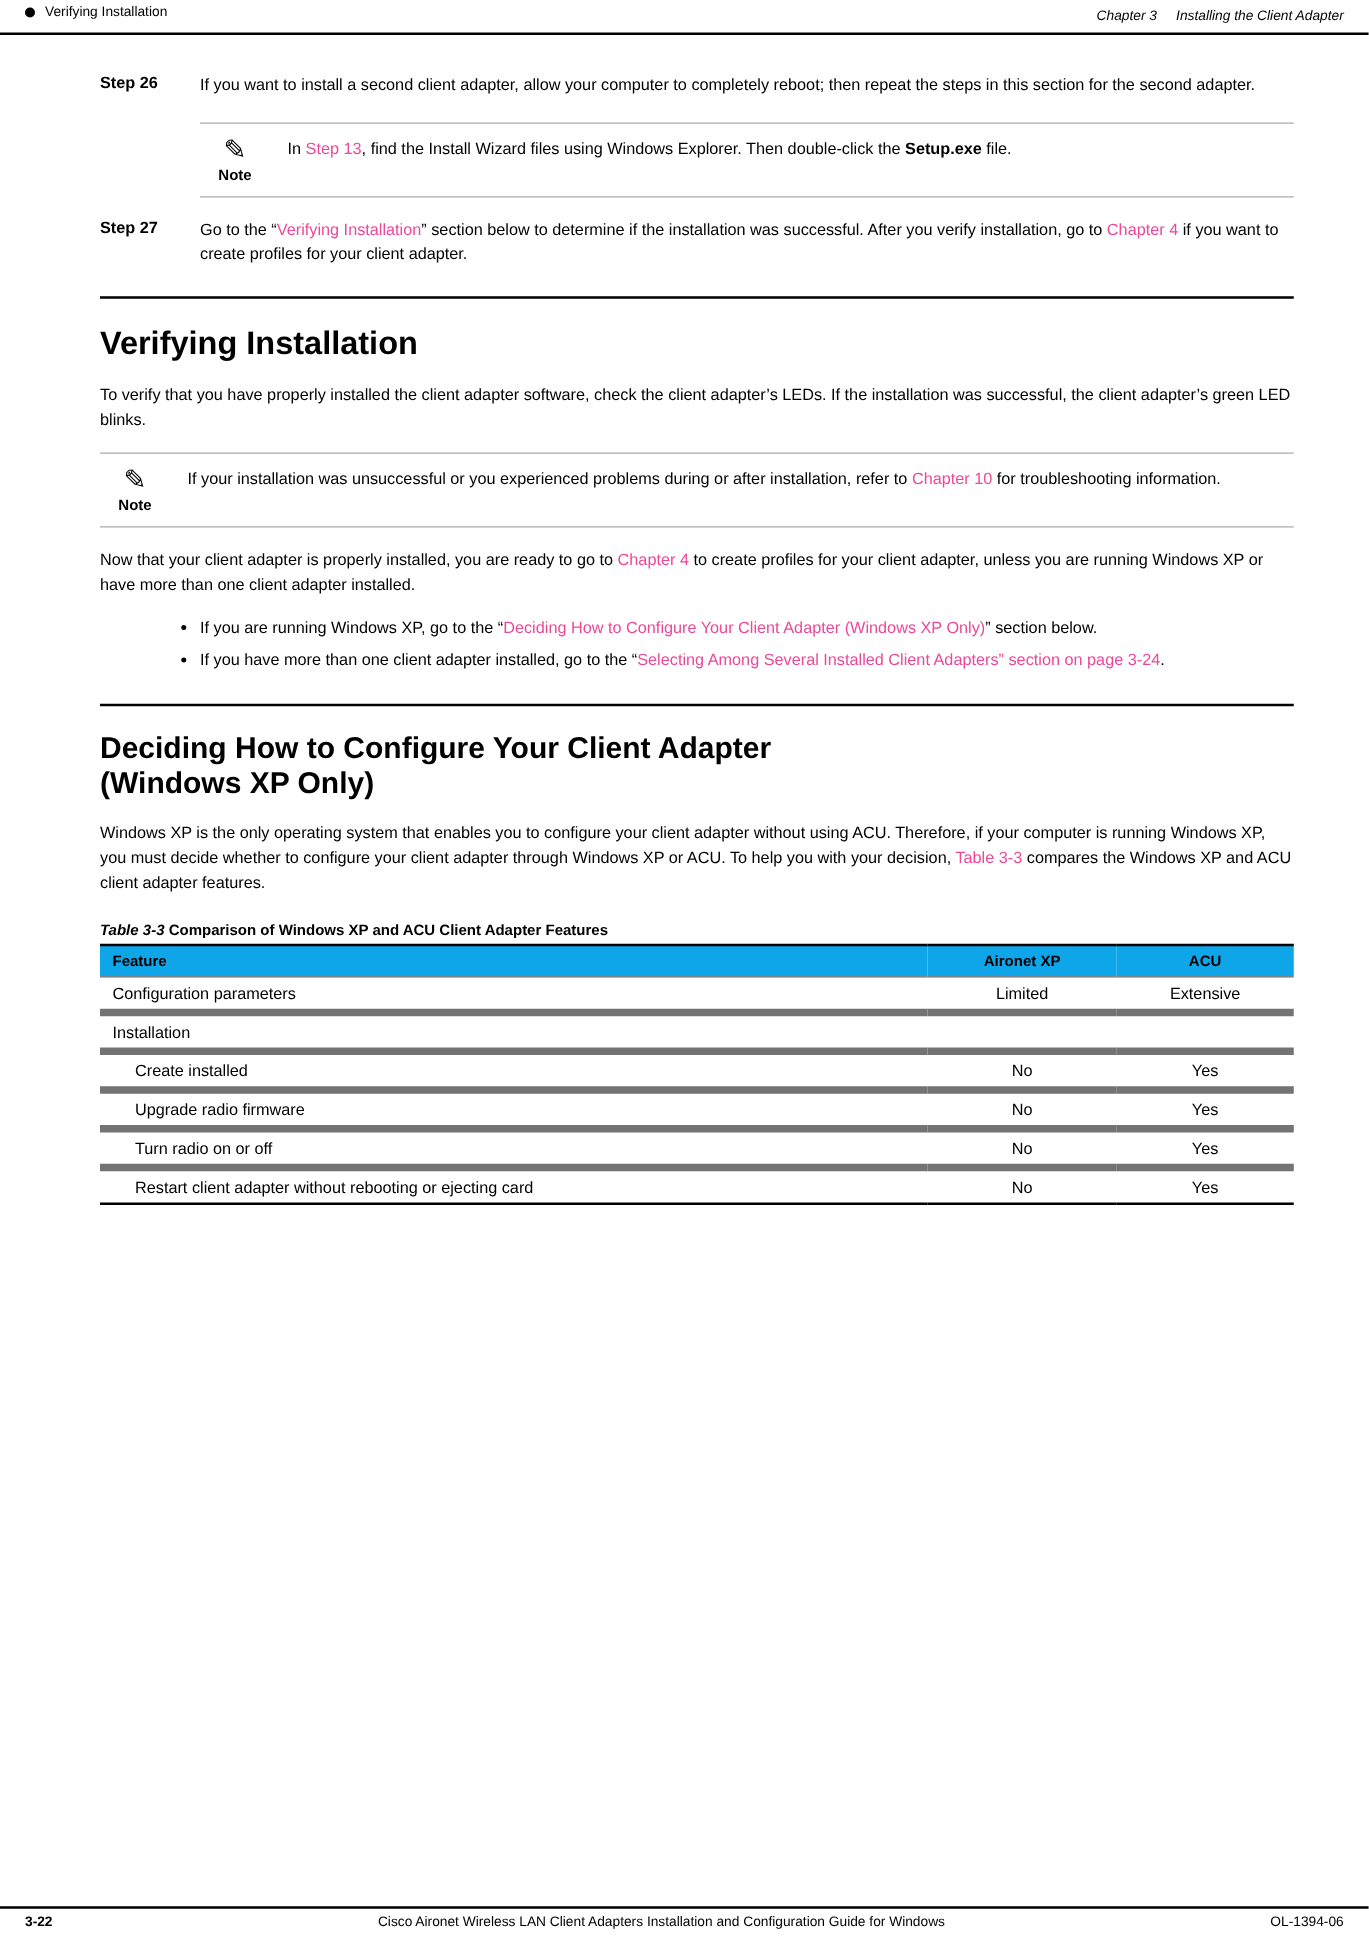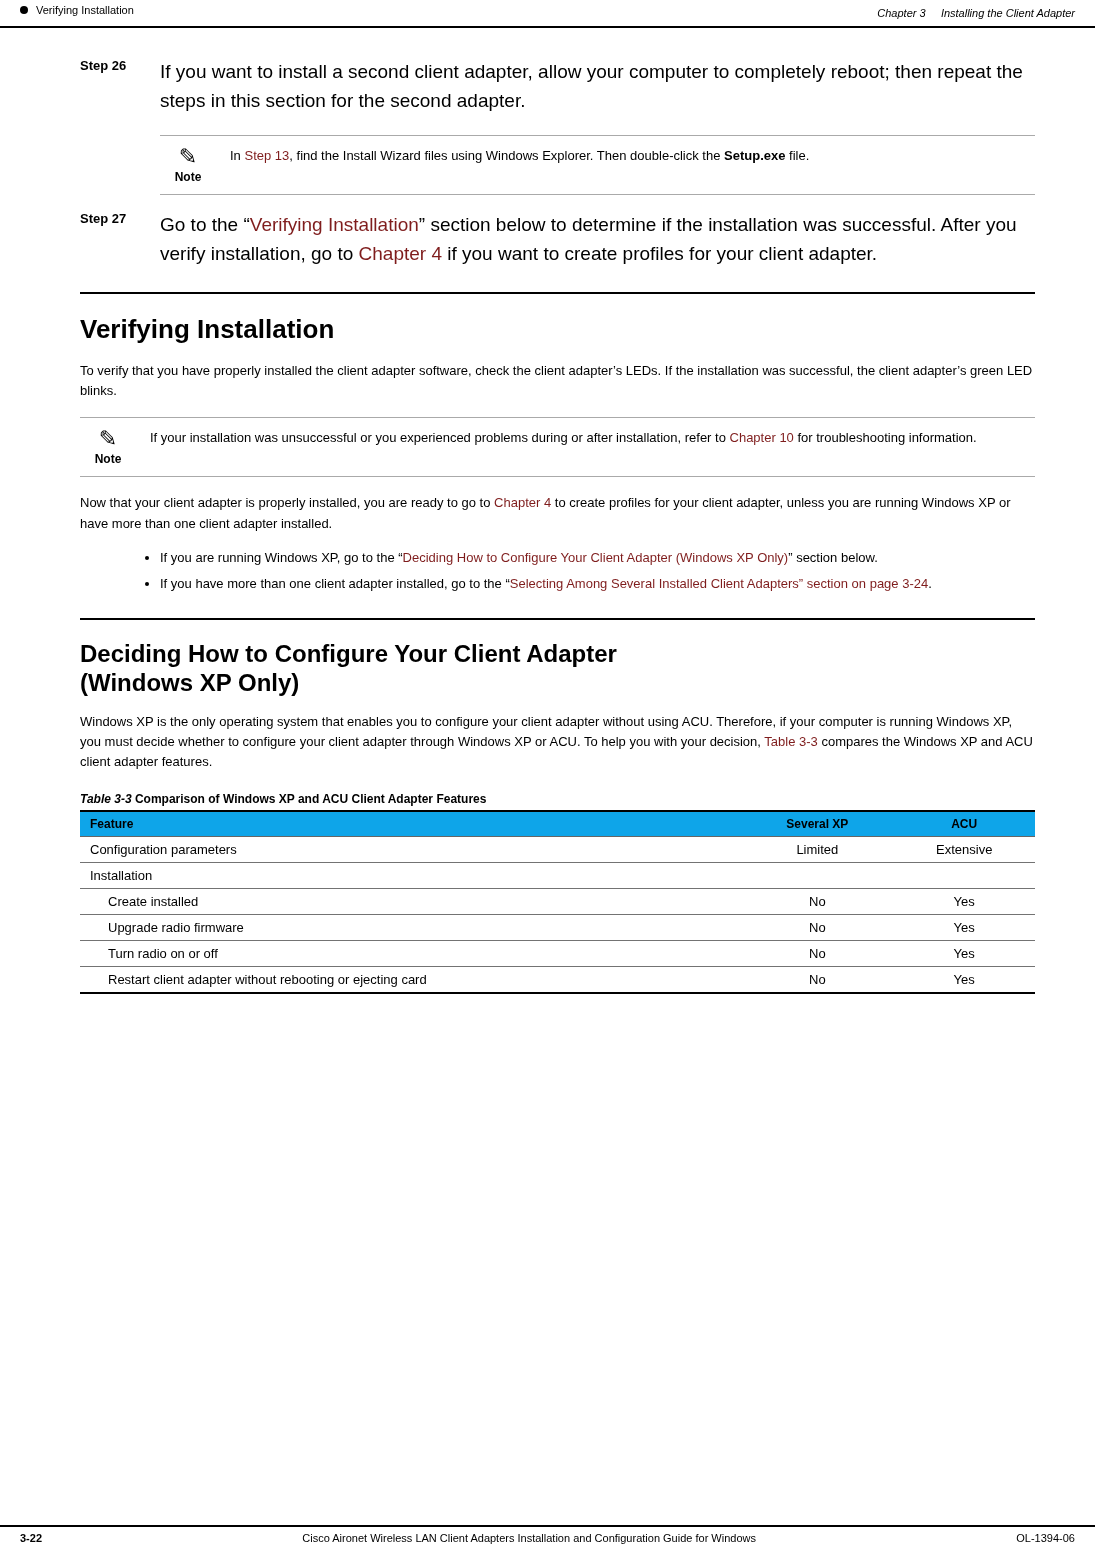--- a/index.html
+++ b/index.html
@@ -58,21 +58,21 @@
     .step-label {
       font-weight: bold;
       font-size: 13px;
       min-width: 80px;
       padding-right: 10px;
       padding-top: 0;
       flex-shrink: 0;
     }
     .step-content {
       flex: 1;
-      font-size: 19px;
+      font-size: 13px;
       line-height: 1.5;
     }
 
     
     .note-block {
       display: flex;
       margin: 16px 0 16px 80px;
       border-top: 1px solid #aaa;
       border-bottom: 1px solid #aaa;
       padding: 10px 0;
@@ -124,21 +124,21 @@
     }
 
     .body-para {
       font-size: 13px;
       line-height: 1.55;
       margin-bottom: 14px;
     }
 
     
     a, .link {
-      color: #7f1d1d;
+      color: #ec4899;
       text-decoration: none;
     }
 
     
     .bullet-list {
       padding-left: 80px;
       margin-bottom: 14px;
     }
     .bullet-list li {
       list-style: disc;
@@ -165,21 +165,21 @@
       border-bottom: 1px solid #666;
       padding: 5px 10px;
       text-align: left;
       font-size: 12px;
       font-weight: bold;
     }
     table.comparison-table th.col-windows, table.comparison-table th.col-acu {
       text-align: center;
     }
     table.comparison-table td {
-      border-bottom: 1px solid #737373;
+      border-bottom: 6px solid #737373;
       padding: 5px 10px;
       vertical-align: top;
     }
     table.comparison-table td.col-center {
       text-align: center;
     }
     table.comparison-table tr.section-row td {
       font-weight: normal;
       padding-top: 5px;
       padding-bottom: 5px;
@@ -303,21 +303,21 @@
   </p>
 
   <div class="table-caption">
     <span class="italic">Table 3-3</span><span>    Comparison of Windows XP and ACU Client Adapter Features</span>
   </div>
 
   <table class="comparison-table">
     <thead>
       <tr>
         <th>Feature</th>
-        <th class="col-windows">Several XP</th>
+        <th class="col-windows">Aironet XP</th>
         <th class="col-acu">ACU</th>
       </tr>
     </thead>
     <tbody>
 
       <tr class="data-row">
         <td>Configuration parameters</td>
         <td class="col-center">Limited</td>
         <td class="col-center">Extensive</td>
       </tr>

